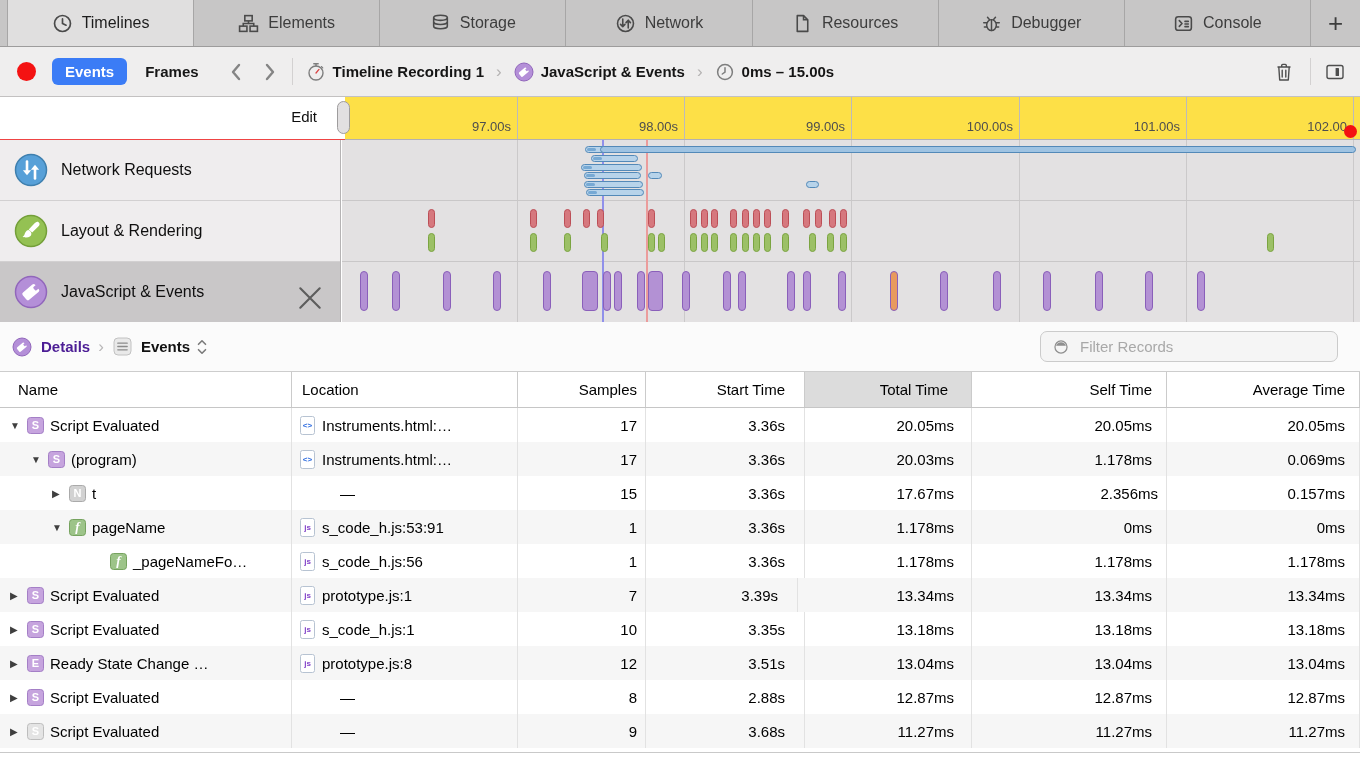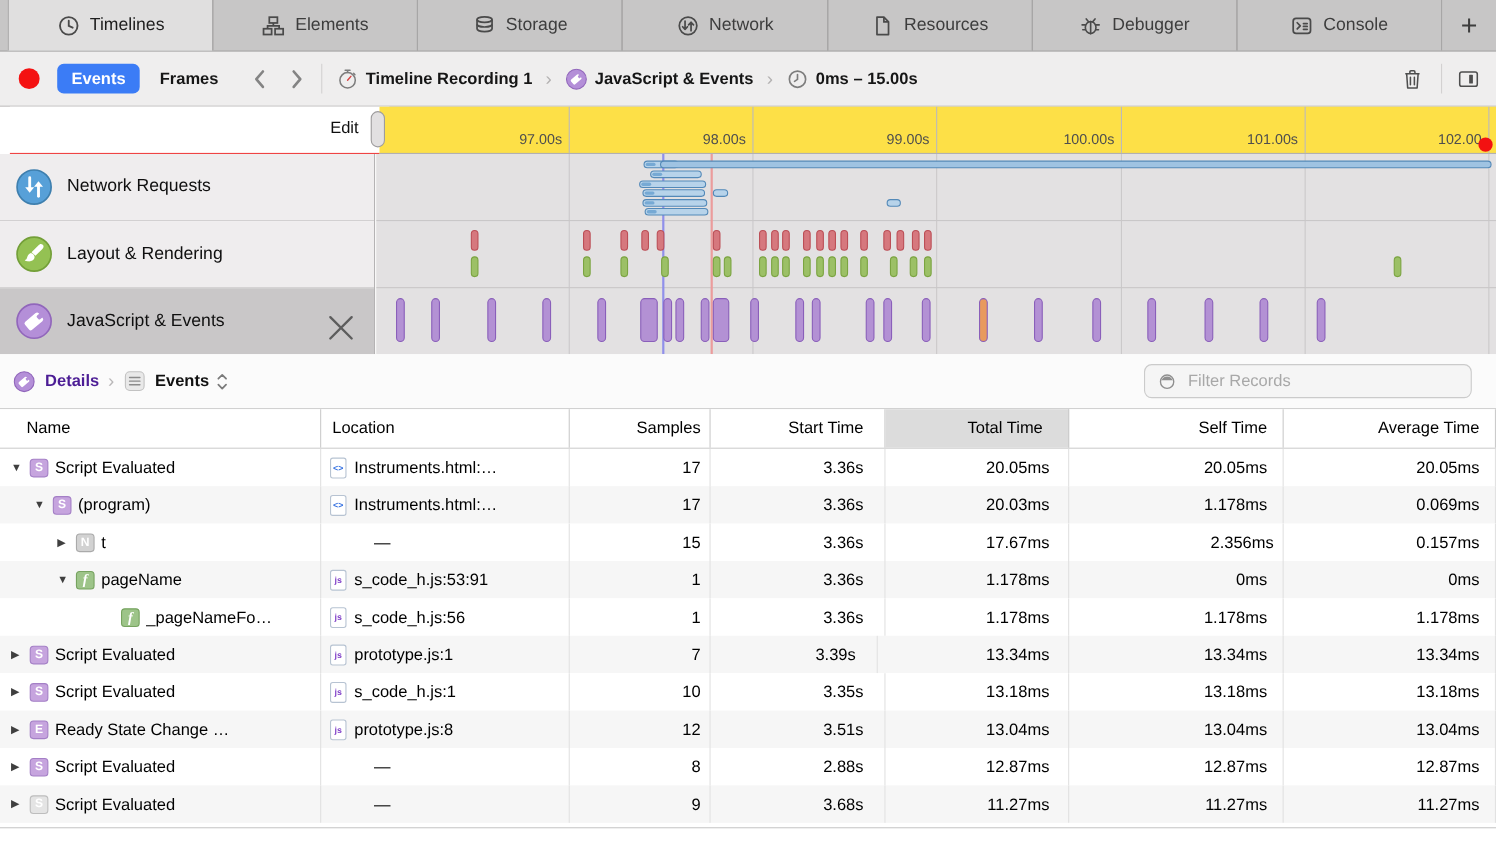--- a/index.html
+++ b/index.html
@@ -34,21 +34,21 @@
   .tdiv{width:1px;height:27px;background:#d3d1d1;margin:0 13px 0 15px;}
   .breadcrumb{display:flex;align-items:center;gap:12px;font-size:15px;font-weight:600;color:#151515;}
   .crumb{display:flex;align-items:center;gap:7px;}
   .crumb .icn svg{width:20px;height:20px;}
   .crumb-sep{color:#b4b2b2;font-size:17px;font-weight:400;}
   .toolbar-right{margin-left:auto;display:flex;align-items:center;margin-right:14px;}
   .toolbar-right .icn svg{width:22px;height:22px;}
 
   
   .rulerrow{position:absolute;top:97px;left:0;width:1360px;height:43px;}
-  .ruler-left{position:absolute;left:9px;top:0;width:345px;height:42px;background:#fff;
+  .ruler-left{position:absolute;left:0;top:0;width:345px;height:42px;background:#fff;
               border-bottom:1px solid #ef4444;}
   .edit-btn{position:absolute;right:28px;top:11px;font-size:15px;font-weight:500;color:#0e0e0e;}
   .ruler{position:absolute;left:345px;top:0;width:1015px;height:42px;background:#fde047;
          border-bottom:1px solid #b2b0b1;overflow:hidden;}
   .tickline{position:absolute;top:0;bottom:0;width:1px;background:#bcbabb;}
   .ticklabel{position:absolute;bottom:5px;font-size:13px;color:#4e4e4e;transform:translateX(-100%);
              padding-right:6px;white-space:nowrap;}
   .handle{position:absolute;left:337px;top:4px;width:13px;height:33px;border-radius:7px;
           background:#e2e0e1;border:1px solid #9e9c9d;box-sizing:border-box;z-index:4;}
   .playhead{position:absolute;left:1344px;top:28px;width:13px;height:13px;border-radius:50%;z-index:6;}
@@ -455,21 +455,21 @@
           <svg viewBox="0 0 18 18">
             <circle cx="9" cy="9" r="6.8" fill="none" stroke="#8f8f8f" stroke-width="1.4"></circle>
             <path d="M3.4 7.6a5.9 5.9 0 0 1 11.2 0z" fill="#8f8f8f"></path>
           </svg>
         </span>
       <input class="filter-input" placeholder="Filter Records" style="">
     </span>
   </div>
 
   <div class="thead" id="thead">
-      <div class="hcell" style="left: 0px; width: 292px; justify-content: flex-start; padding-left: 24px; padding-right: 0px;">
+      <div class="hcell" style="left: 0px; width: 292px; justify-content: flex-start; padding-left: 18px; padding-right: 0px;">
         <span>Name</span>
       </div>
       <div class="hcell" style="left: 292px; width: 226px; justify-content: flex-start; padding-left: 10px; padding-right: 0px;">
         <span>Location</span>
       </div>
       <div class="hcell" style="left: 518px; width: 128px; justify-content: flex-end; padding-left: 0px; padding-right: 8px;">
         <span>Samples</span>
       </div>
       <div class="hcell" style="left: 646px; width: 159px; justify-content: flex-end; padding-left: 0px; padding-right: 19px;">
         <span>Start Time</span>

